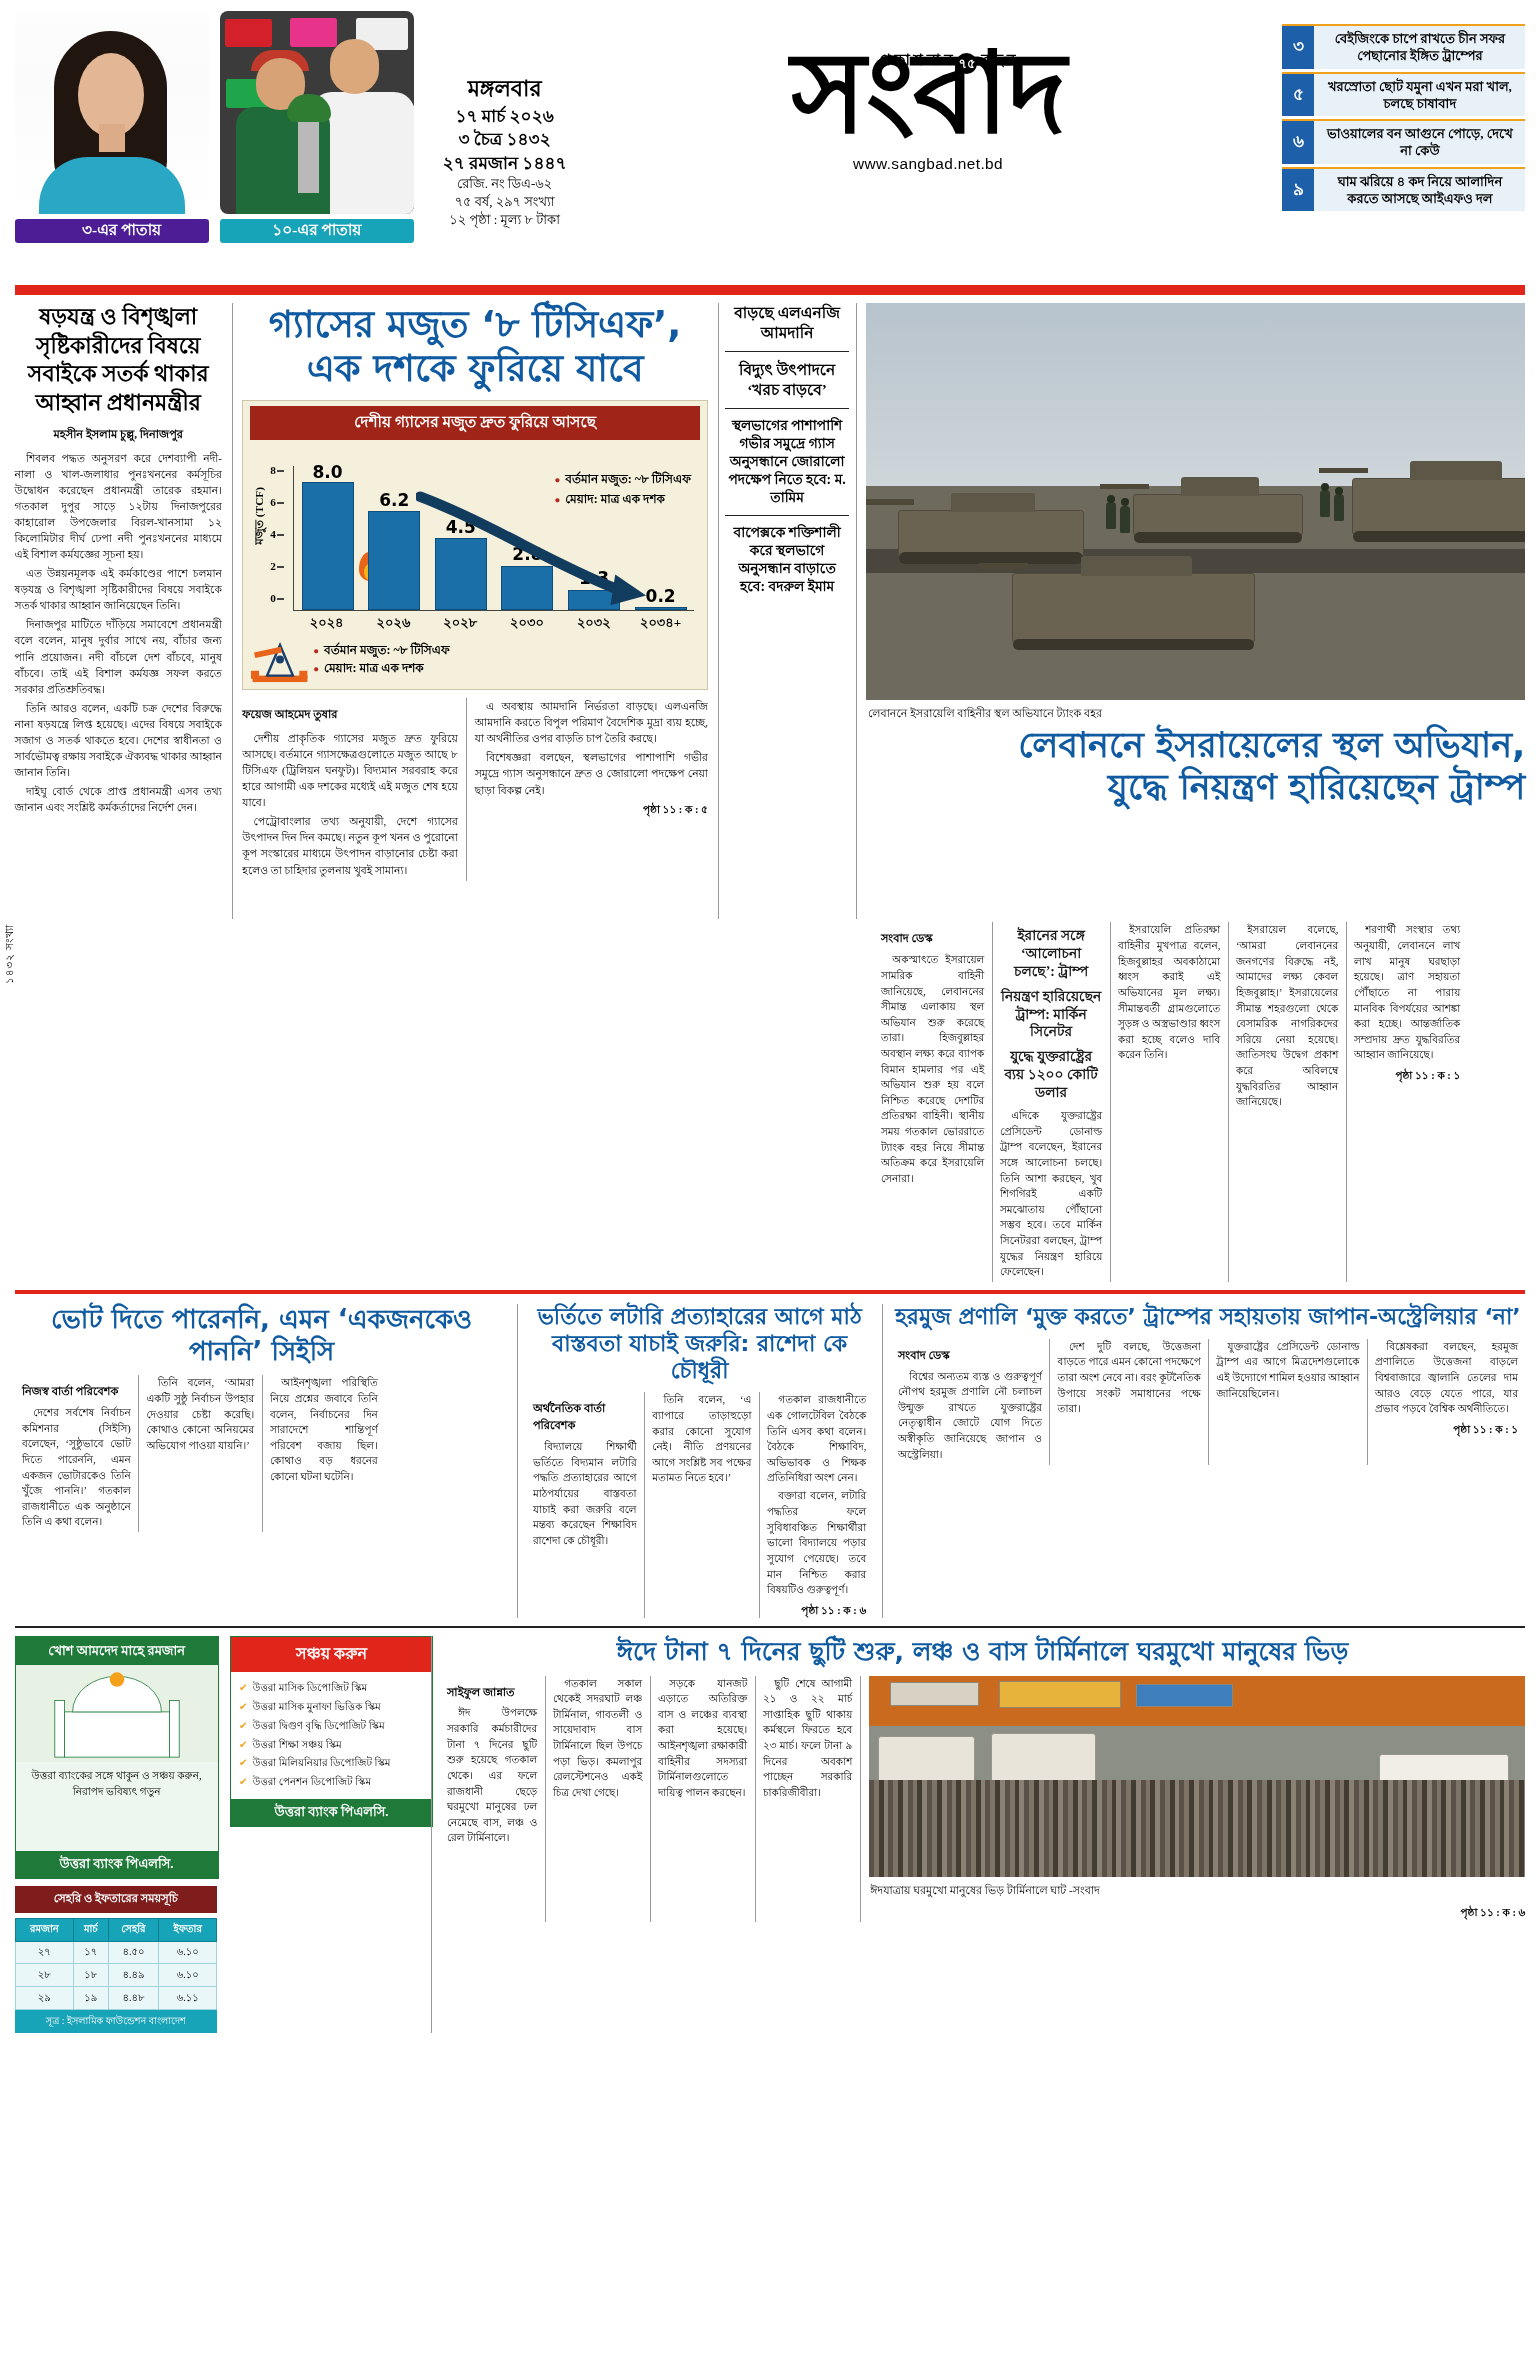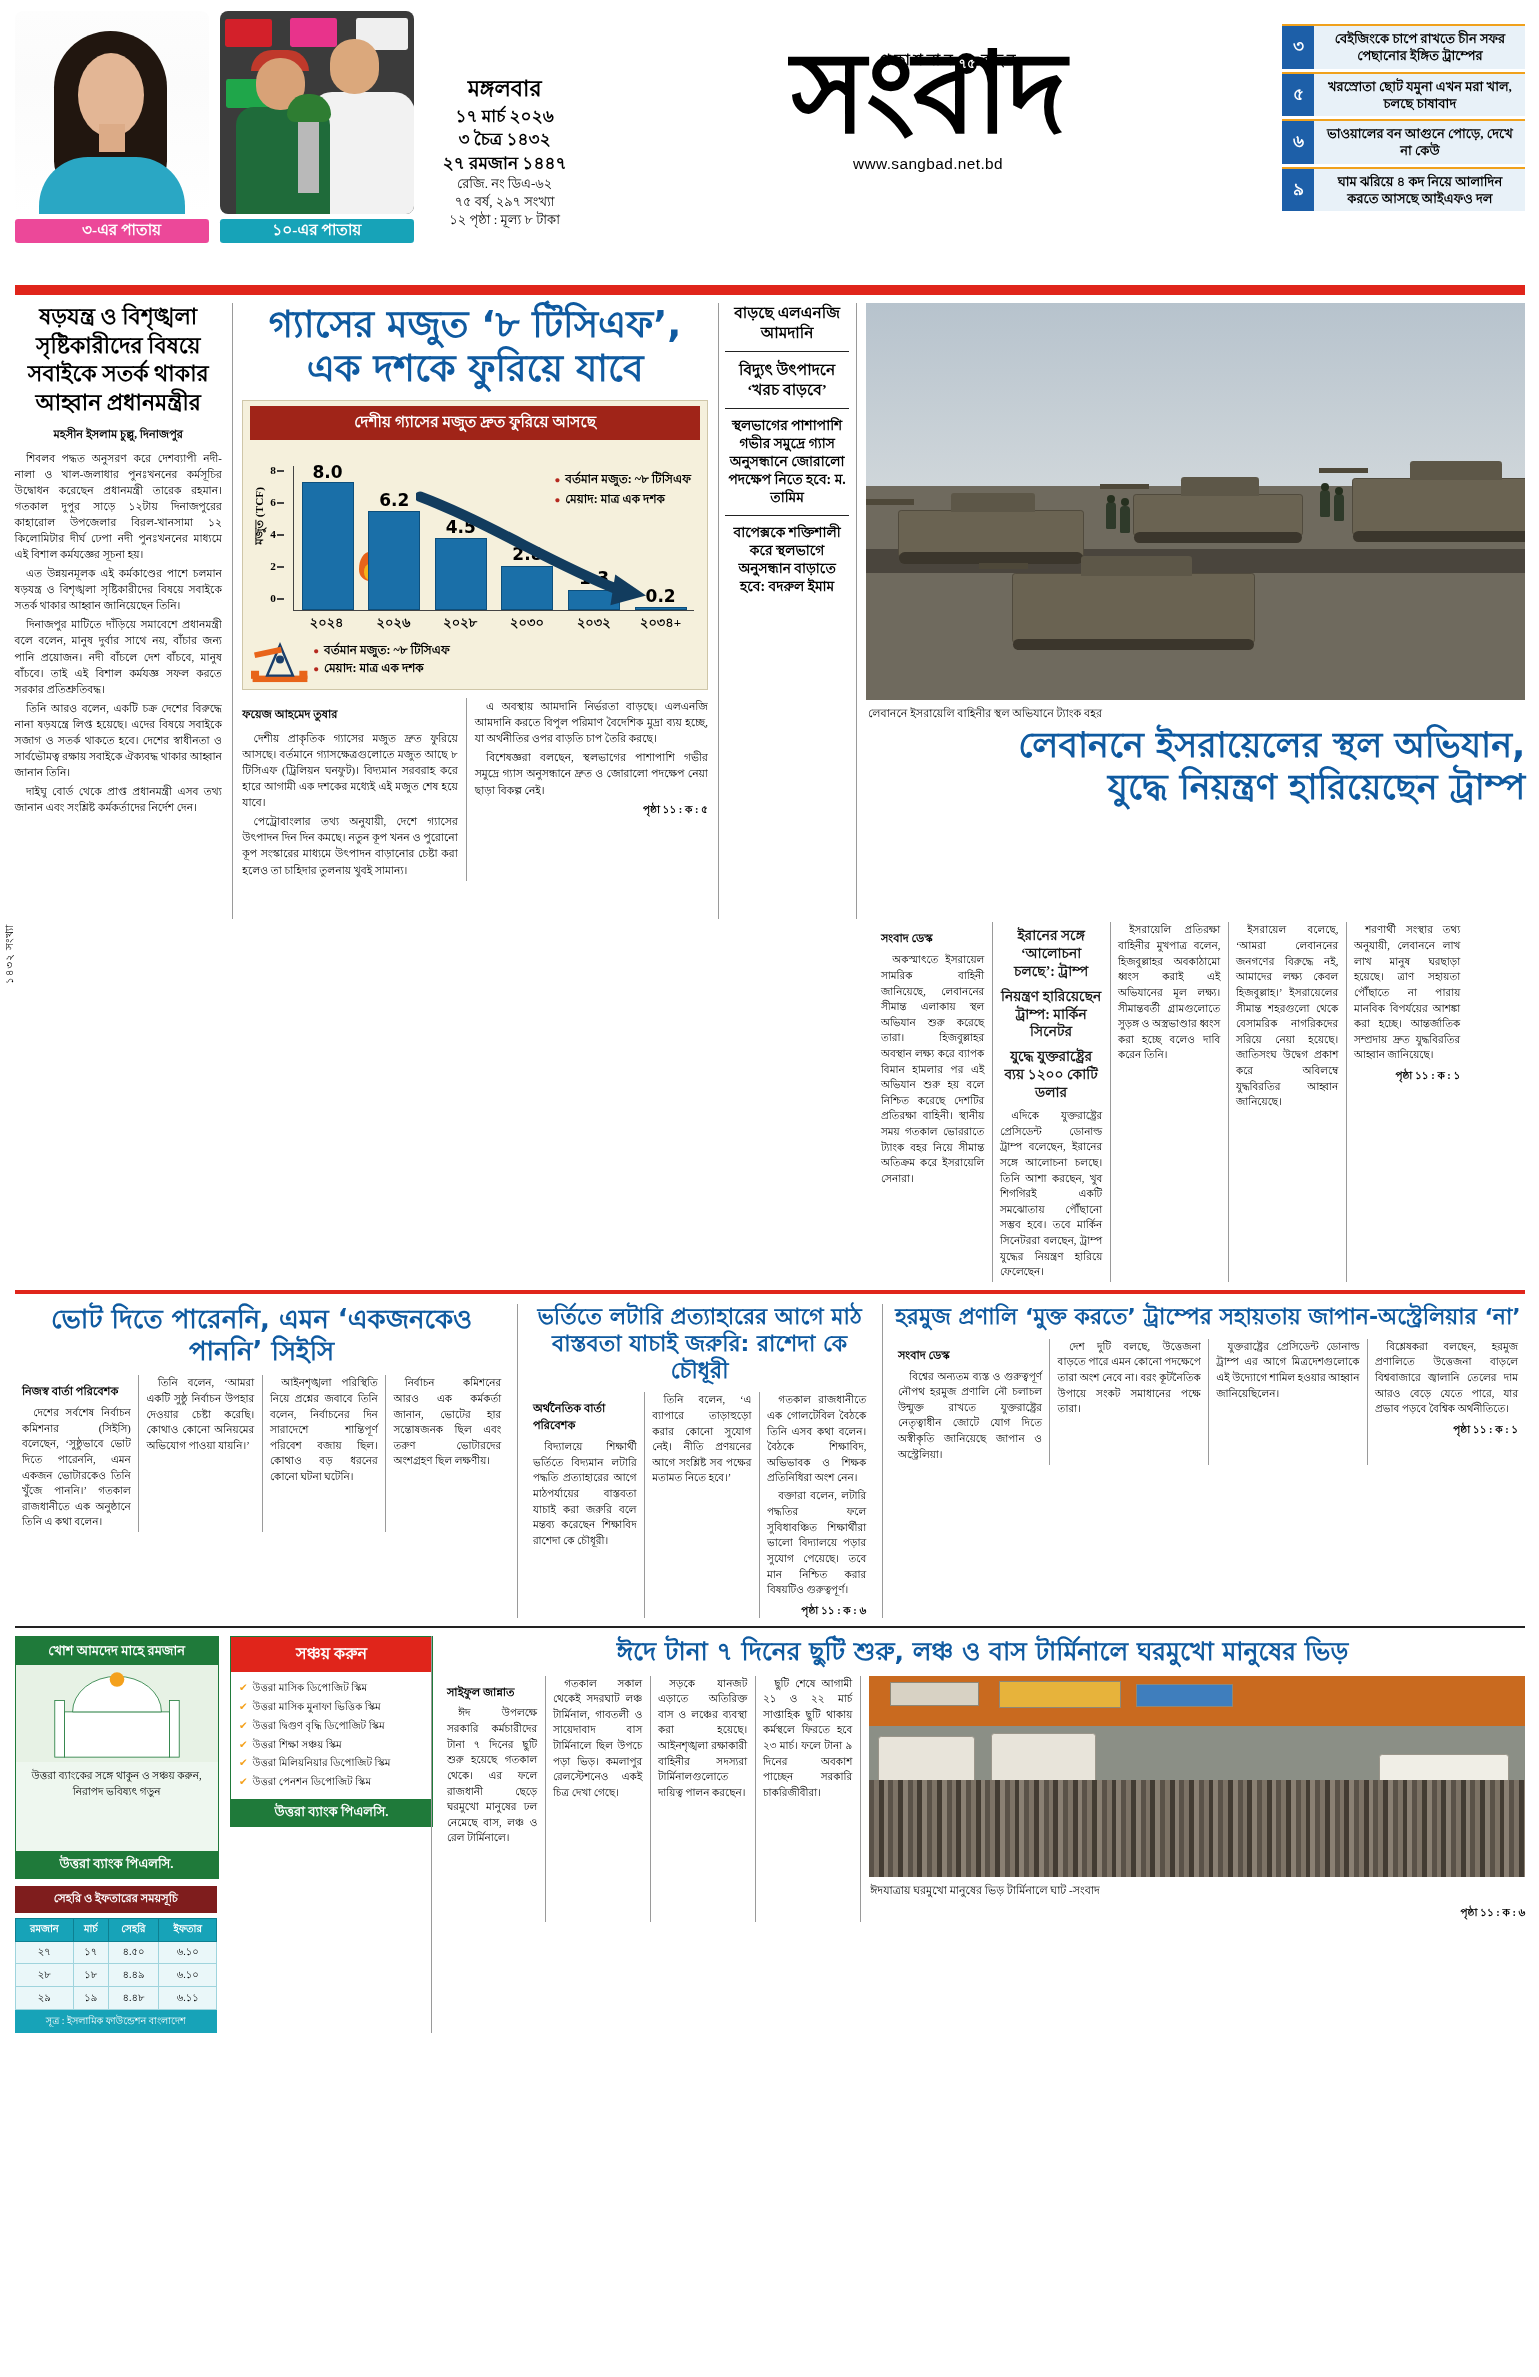--- a/index.html
+++ b/index.html
@@ -11,21 +11,21 @@
   }
   .page { width:1540px; height:2377px; position:relative; padding:11.3px 14.6px; }
 
   
   .masthead { display:flex; align-items:flex-start; height:267px; position:relative; }
   .promo-col { width:421px; display:flex; gap:11.3px; }
   .promo { width:194px; }
   .promo-img { width:100%; height:203px; border-radius:8px; overflow:hidden; position:relative; }
   .promo-cap { margin-top:4.9px; height:24px; border-radius:3.2px; display:flex;
      align-items:center; justify-content:center; color:#fff; font-size:15.4px; font-weight:bold; }
-  .cap-orange { background:#ec4899;padding-left:20px; }
+  .cap-orange { background:#4c1d95;padding-left:20px; }
   .cap-teal { background:#17a3b8; }
 
   
   .ph-woman { background:linear-gradient(180deg,#fdfdfd 0%,#fbfbfb 35%,#fff 100%); position:relative; }
   .ph-woman .hair { position:absolute; left:39px; top:19.4px; width:113px; height:162px;
      background:#21160f; border-radius:57px 57px 32px 32px; }
   .ph-woman .face { position:absolute; left:63px; top:42px; width:66px; height:84px;
      background:#e3b695; border-radius:33px/42px; }
   .ph-woman .dress { position:absolute; left:24px; bottom:0; width:146px; height:57px;
      background:#2aa7c4; border-radius:49px 49px 0 0; }
@@ -444,23 +444,20 @@
       <div style="display:flex; margin-top:8px;">
         <div class="mcol" style="width:25%;">
           <div class="byline" style="text-align:left">নিজস্ব বার্তা পরিবেশক</div>
           <p>দেশের সর্বশেষ নির্বাচন কমিশনার (সিইসি) বলেছেন, ‘সুষ্ঠুভাবে ভোট দিতে পারেননি, এমন একজন ভোটারকেও তিনি খুঁজে পাননি।’ গতকাল রাজধানীতে এক অনুষ্ঠানে তিনি এ কথা বলেন।</p>
         </div>
         <div class="mcol rule" style="width:25%;">
           <p>তিনি বলেন, ‘আমরা একটি সুষ্ঠু নির্বাচন উপহার দেওয়ার চেষ্টা করেছি। কোথাও কোনো অনিয়মের অভিযোগ পাওয়া যায়নি।’</p>
         </div>
         <div class="mcol rule" style="width:25%;">
           <p>আইনশৃঙ্খলা পরিস্থিতি নিয়ে প্রশ্নের জবাবে তিনি বলেন, নির্বাচনের দিন সারাদেশে শান্তিপূর্ণ পরিবেশ বজায় ছিল। কোথাও বড় ধরনের কোনো ঘটনা ঘটেনি।</p>
-        </div>
-        <div class="mcol rule" style="width:25%;">
-          <p>নির্বাচন কমিশনের আরও এক কর্মকর্তা জানান, ভোটের হার সন্তোষজনক ছিল এবং তরুণ ভোটারদের অংশগ্রহণ ছিল লক্ষণীয়।</p>
         </div>
       </div>
     </div>
 
     <div class="rule" style="width:365px; padding:0 8px;">
       <div class="head3b">ভর্তিতে লটারি প্রত্যাহারের আগে মাঠ বাস্তবতা যাচাই জরুরি: রাশেদা কে চৌধূরী</div>
       <div style="display:flex; margin-top:8px;">
         <div class="mcol" style="width:34%;">
           <div class="byline" style="text-align:left">অর্থনৈতিক বার্তা পরিবেশক</div>
           <p>বিদ্যালয়ে শিক্ষার্থী ভর্তিতে বিদ্যমান লটারি পদ্ধতি প্রত্যাহারের আগে মাঠপর্যায়ের বাস্তবতা যাচাই করা জরুরি বলে মন্তব্য করেছেন শিক্ষাবিদ রাশেদা কে চৌধূরী।</p>

